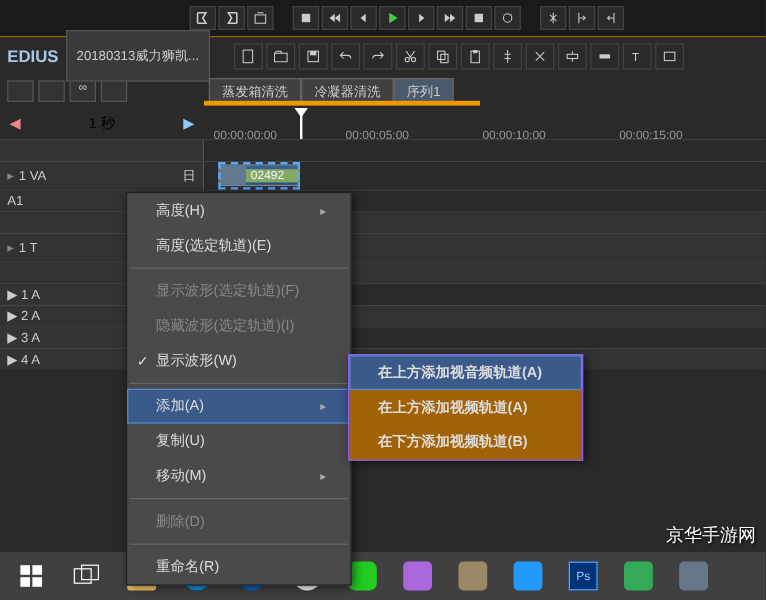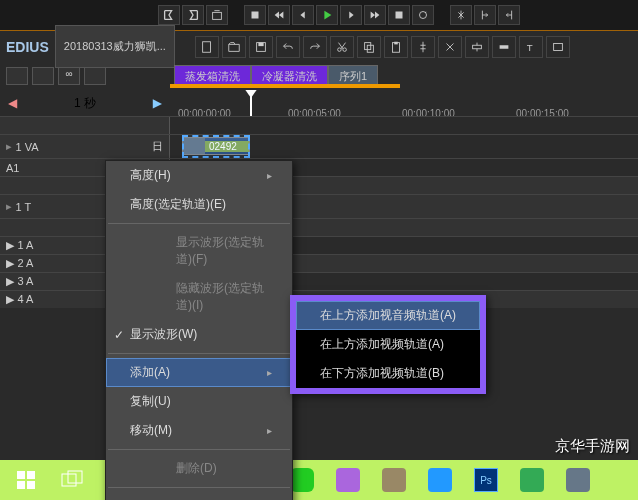--- a/index.html
+++ b/index.html
@@ -13,21 +13,21 @@
 .row2 { height:32px; background:#2a2a2a; border-top:1px solid #a16207; display:flex; align-items:center; }
 .app-name { color:#a8c8e8; font-size:14px; font-weight:bold; padding:0 6px; }
 .proj-tab { background:#3a3a3a; color:#ccc; font-size:11px; padding:13px 8px; border:1px solid #555; }
 .row2-icons { display:flex; gap:3px; margin-left:20px; }
 .r2-btn { width:24px; height:22px; background:#2a2a2a; border:1px solid #444; display:flex; align-items:center; justify-content:center; cursor:pointer; }
 
 .row3 { height:28px; background:#2a2a2a; display:flex; align-items:center; }
 .r3-left { width:170px; display:flex; align-items:center; gap:4px; padding-left:6px; }
 .r3-btn { width:22px; height:18px; background:#333; border:1px solid #555; }
 .seq-tabs { display:flex; margin-left:4px; }
-.seq-tab { background:#6d28d9; color:#ccc; font-size:11px; padding:3px 10px; border:1px solid #666; border-bottom:none; }
+.seq-tab { background:#404040; color:#ccc; font-size:11px; padding:3px 10px; border:1px solid #666; border-bottom:none; }
 .seq-tab.active { background:#4a5a6a; }
 
 .row4 { height:26px; background:#2a2a2a; display:flex; align-items:center; }
 .time-disp { width:170px; font-size:12px; display:flex; align-items:center; justify-content:space-between; padding:0 8px; }
 .td-left { color:#e88; }
 .td-right { color:#8cf; }
 .ruler { flex:1; height:26px; background:#2a2a2a; position:relative; display:flex; align-items:flex-end; overflow:hidden; }
 .ruler .tc { position:absolute; color:#999; font-size:10px; top:6px;margin-top:12px; }
 .playhead { position:absolute; top:0; width:2px; height:400px; background:#fff; pointer-events:none; }
 .playhead::before { content:""; position:absolute; top:-2px; left:-6px; width:14px; height:10px; background:#fff; clip-path:polygon(0 0,100% 0,50% 100%); }
@@ -42,29 +42,29 @@
 
 .clip { position:absolute; height:18px; top:2px; border:1px solid #888; display:flex; align-items:center; font-size:10px; color:#fff; }
 .clip1 { left:12px; width:68px; background:linear-gradient(#3a5a8a,#2a4a7a); }
 .clip1 .thumb { width:22px; height:100%; background:#678; }
 .clip1 .num { background:#8a5; padding:0 4px; flex:1; }
 .clip2 { left:12px; width:68px; background:#8b6; border-color:#ac7; }
 .sel-range { position:absolute; left:12px; width:68px; height:100%; border:2px dashed #5af; background:rgba(80,160,255,0.08); pointer-events:none; }
 
 .ctx-menu { position:absolute; left:105px; top:160px; width:188px; background:#4a4a4a; border:1px solid #222; box-shadow:2px 2px 8px rgba(0,0,0,0.6); font-size:12px; color:#ddd; z-index:10; }
 .ctx-item { padding:6px 20px 6px 24px; display:flex; justify-content:space-between; align-items:center; cursor:default; position:relative; }
-.ctx-item.disabled { color:#888;margin-left:46px; }
+.ctx-item.disabled { color:#888; }
 .ctx-item.highlight { background:#3a5a8a; border:1px solid #5a8aca; padding:5px 19px 5px 23px; }
 .ctx-item .arrow { font-size:10px; color:#aaa; }
 .ctx-item .check { position:absolute; left:8px; }
 .ctx-sep { height:1px; background:#666; margin:4px 2px; }
 
-.sub-menu { position:absolute; left:290px; top:295px; width:196px; background:#000000; border:6px solid #8b5cf6; box-shadow:2px 2px 8px rgba(0,0,0,0.6); font-size:12px; color:#ddd; z-index:11; }
-
-.taskbar { position:absolute; bottom:0; left:0; right:0; height:40px; background:#bef264; display:flex; align-items:center; padding:0 4px; gap:2px; }
+.sub-menu { position:absolute; left:290px; top:295px; width:196px; background:#a16207; border:1px solid #8b5cf6; box-shadow:2px 2px 8px rgba(0,0,0,0.6); font-size:12px; color:#ddd; z-index:11;font-weight:bold; }
+
+.taskbar { position:absolute; bottom:0; left:0; right:0; height:40px; background:#404040; display:flex; align-items:center; padding:0 4px; gap:2px; }
 .tb-item { width:44px; height:34px; display:flex; align-items:center; justify-content:center; }
 .tb-item svg, .tb-item .ico { width:24px; height:24px; }
 .watermark { position:absolute; right:8px; bottom:44px; color:#fff; font-size:15px; text-shadow:1px 1px 2px #000; }
 
 .orange-bar { position:absolute; left:170px; top:84px; height:4px; background:#e90; }
 </style>
 </head>
 <body>
 
 <div class="topbar">

